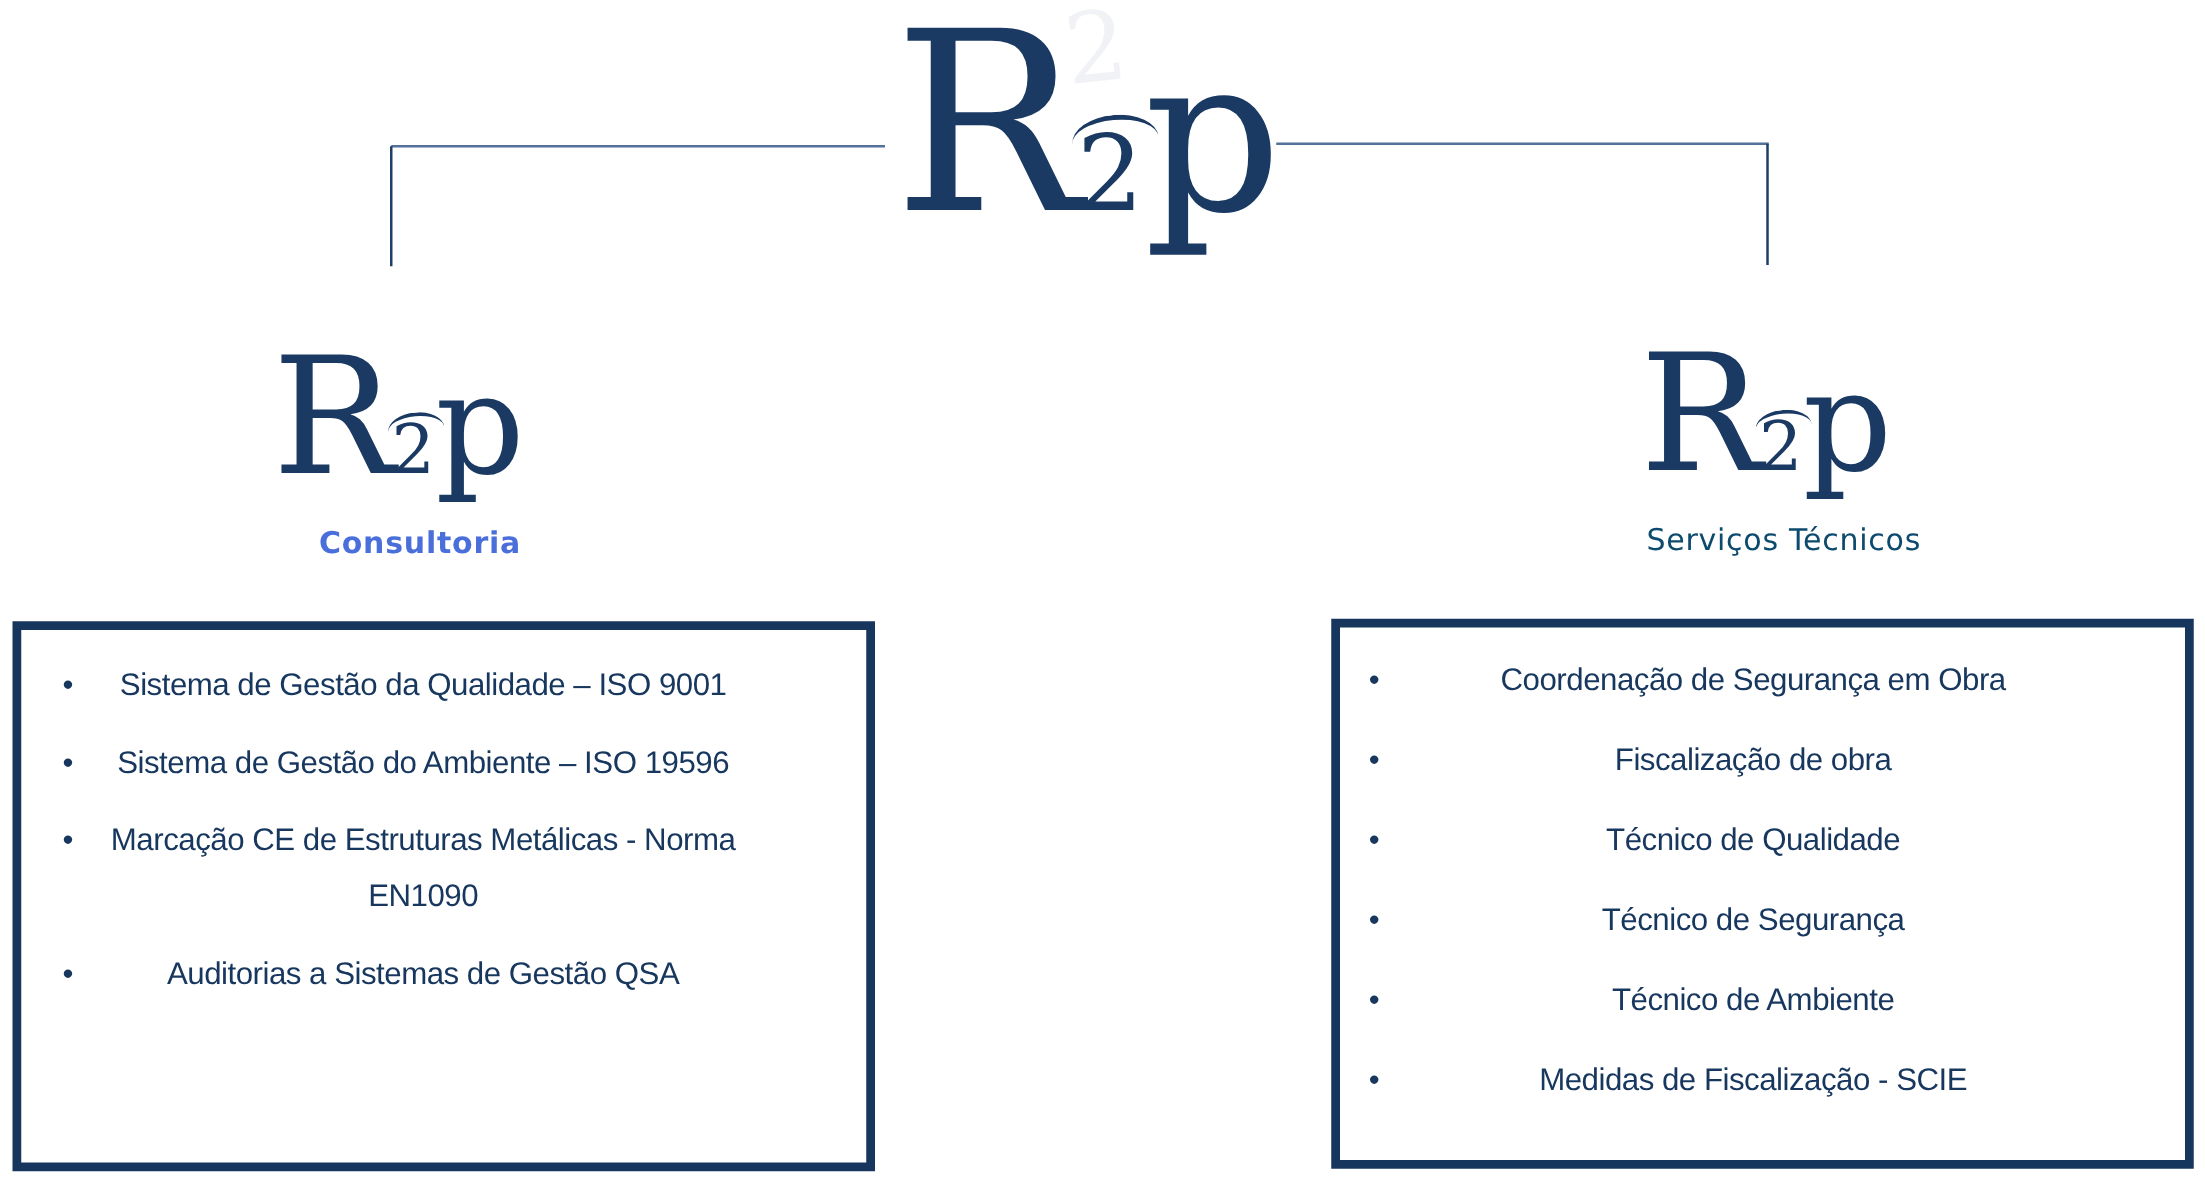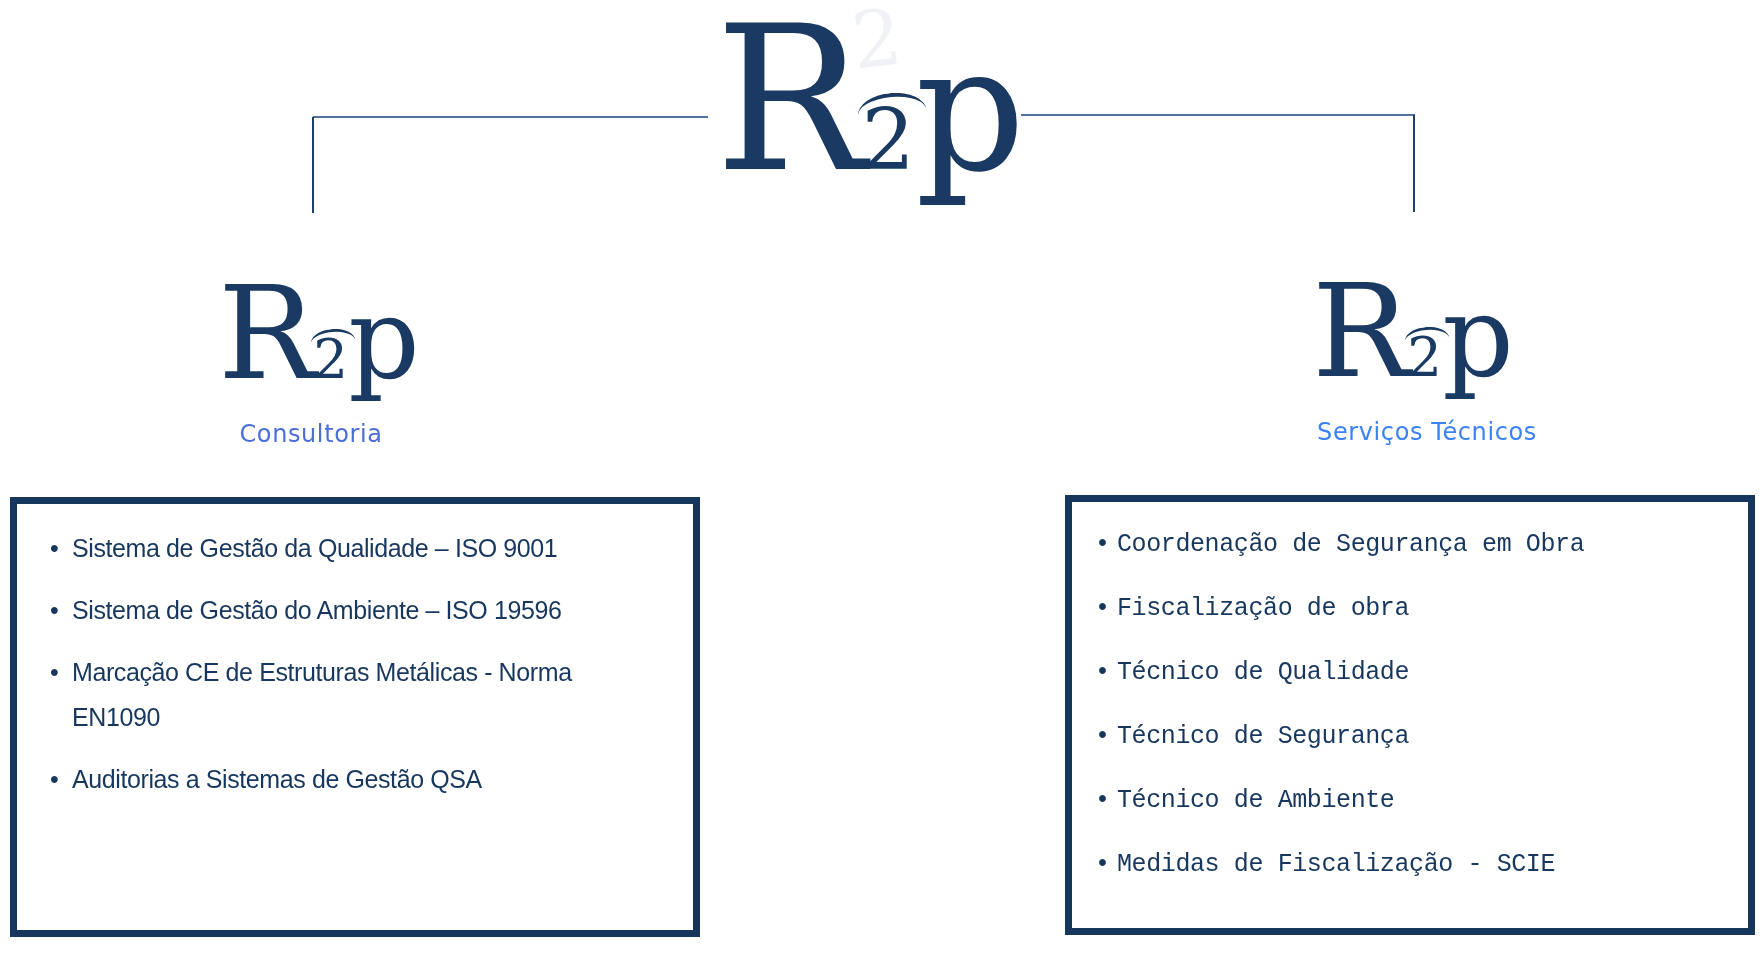--- a/index.html
+++ b/index.html
@@ -55,44 +55,45 @@
   
   .branch-label{
     position:absolute;
     width:320px;
     text-align:center;
     font-family:"DejaVu Sans", sans-serif;
     font-size:24px;
     font-weight:500;
     letter-spacing:0.6px;
   }
-  .label-left{left:151px;top:420px;}
+  .label-left{left:176px;top:420px;font-weight:bold;}
   .label-right{left:1267px;top:418px;}
 
   
   .svc-box{
     position:absolute;
     width:690px;height:440px;
     box-sizing:border-box;
     border:7px solid #17365d;
     background:#ffffff;
   }
   .box-left{left:10px;top:497px;}
   .box-right{left:1065px;top:495px;}
 
   .svc-list{
     margin:0;
     list-style:none;
     font-size:25px;
     letter-spacing:-0.4px;
     color:#17375e;
     line-height:45px;
+    text-align:center;
   }
   .box-left  .svc-list{padding:22px 88px 0 55px;}
-  .box-right .svc-list{padding:20px 60px 0 45px;font-family:Liberation Mono, monospace;}
+  .box-right .svc-list{padding:20px 60px 0 45px;}
   .svc-list li{position:relative;}
   .box-left  .svc-list li{margin-bottom:17px;}
   .box-right .svc-list li{margin-bottom:19px;}
   .svc-list li::before{
     content:"\2022";
     position:absolute;
     left:-22px;top:0;
     color:#17375e;
     font-size:25px;
   }
@@ -128,21 +129,21 @@
         <li>Marcação CE de Estruturas Metálicas - Norma EN1090</li>
         <li>Auditorias a Sistemas de Gestão QSA</li>
       </ul>
   </div>
 
   <div class="r2p logo-right">
     <span class="lg-r">R</span>
     <span class="lg-2">2</span>
     <span class="lg-p">p</span>
   </div>
-  <div class="branch-label label-right" style="color: #3b82f6;">Serviços Técnicos</div>
+  <div class="branch-label label-right" style="color: #0c4a6e;">Serviços Técnicos</div>
   <div class="svc-box box-right">
     <ul class="svc-list">
         <li>Coordenação de Segurança em Obra</li>
         <li>Fiscalização de obra</li>
         <li>Técnico de Qualidade</li>
         <li>Técnico de Segurança</li>
         <li>Técnico de Ambiente</li>
         <li>Medidas de Fiscalização - SCIE</li>
       </ul>
   </div>

